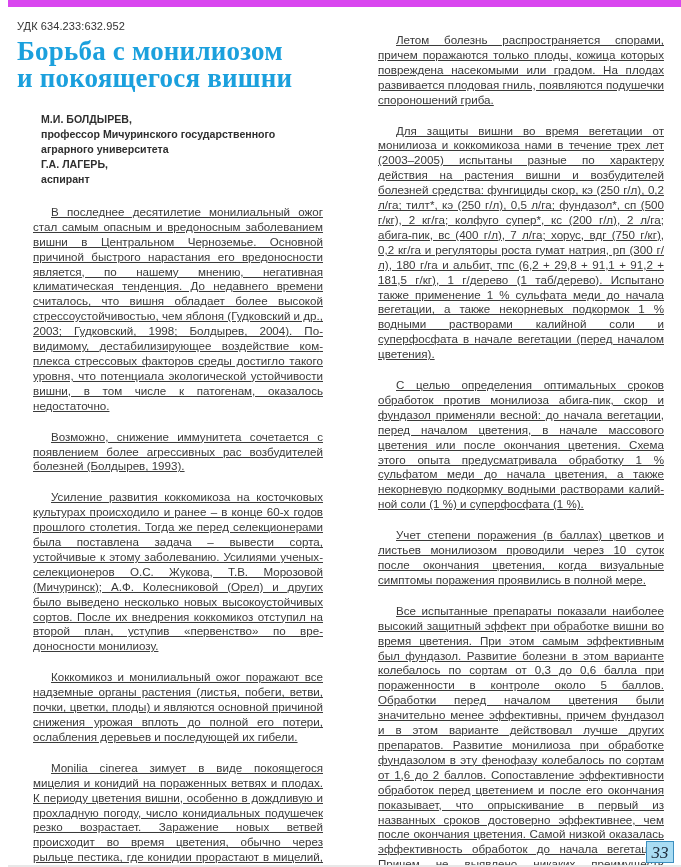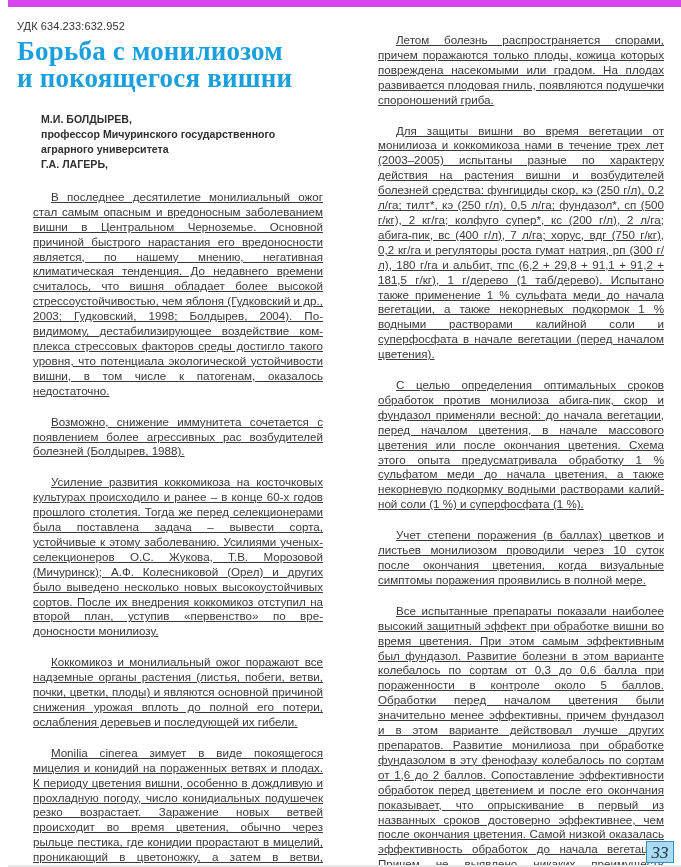--- a/index.html
+++ b/index.html
@@ -47,24 +47,25 @@
     <div class="udk">УДК 634.233:632.952</div>
     <h1 class="title">
       <div>Борьба с монилиозом</div>
       <div>и покоящегося вишни</div>
     </h1>
     <div class="authors">
       <div>М.И. БОЛДЫРЕВ,</div>
       <div>профессор Мичуринского государственного</div>
       <div>аграрного университета</div>
       <div>Г.А. ЛАГЕРЬ,</div>
+      <div>аспирант</div>
     </div>
     <div class="body-text">
       <p>В последнее десятилетие монилиальный ожог стал самым опасным и вредоносным заболеванием вишни в Центральном Черноземье. Основной причиной быстро­го нарастания его вредоносности является, по нашему мнению, негативная климатическая тенденция. До не­давнего времени считалось, что вишня обладает более высокой стрессоустойчивостью, чем яблоня (Гудковский и др., 2003; Гудковский, 1998; Болдырев, 2004). По-видимому, дестабилизирующее воздействие ком­плекса стрессовых факторов среды достигло такого уров­ня, что потенциала экологической устойчивости вишни, в том числе  к патогенам, оказалось недостаточно.</p>
-      <p>Возможно, снижение иммунитета сочетается с появ­лением более агрессивных рас возбудителей болезней (Болдырев, 1988).</p>
+      <p>Возможно, снижение иммунитета сочетается с появ­лением более агрессивных рас возбудителей болезней (Болдырев, 1993).</p>
       <p>Усиление развития коккомикоза на косточковых куль­турах происходило и ранее – в конце 60-х годов прошло­го столетия. Тогда же перед селекционерами была по­ставлена задача – вывести сорта, устойчивые к этому за­болеванию. Усилиями ученых-селекционеров О.С. Жу­кова, Т.В. Морозовой (Мичуринск); А.Ф. Колесниковой (Орел) и других было выведено несколько новых высо­коустойчивых сортов. После их внедрения коккомикоз отступил на второй план, уступив «первенство» по вре­доносности монилиозу.</p>
       <p>Коккомикоз и монилиальный ожог поражают все над­земные органы растения (листья, побеги, ветви, почки, цветки, плоды) и являются основной причиной сниже­ния урожая вплоть до полной его потери, ослабления де­ревьев и последующей их гибели.</p>
       <p>Monilia cinerea зимует в виде покоящегося мицелия и конидий на пораженных ветвях и плодах. К периоду цве­тения вишни, особенно в дождливую и прохладную по­году, число конидиальных подушечек резко возрастает. Заражение новых ветвей происходит во время цветения, обычно через рыльце пестика, где конидии прорастают в мицелий, проникающий в цветоножку, а затем в ветви, вызывая их усыхание. При массовом распространении болезни могут быть поражены все плодоносящие веточ­ки. Пораженные веточки вместе с цветками и молодыми листьями буреют, засыхают и долгое время (до весны следующего года и дольше) остаются на дереве. Если в период цветения косточковых выпадают дожди и быва­ют туманы, монилиоз может уничтожить все цветки, и урожая не будет.</p>
     </div>
   </div>
 
   <div class="col col-right">
     <p>Летом болезнь распространяется спорами, причем по­ражаются только плоды, кожица которых повреждена на­секомыми или градом. На плодах развивается плодовая гниль, появляются подушечки спороношений гриба.</p>
     <p>Для защиты вишни во время вегетации от монилиоза и коккомикоза нами в течение трех лет (2003–2005) ис­пытаны разные по характеру действия на растения виш­ни и возбудителей болезней средства: фунгициды скор, кэ (250 г/л), 0,2 л/га; тилт*, кэ (250 г/л), 0,5 л/га; фунда­зол*, сп (500 г/кг), 2 кг/га; колфуго супер*, кс (200 г/л), 2 л/га; абига-пик, вс (400 г/л), 7 л/га; хорус, вдг (750 г/кг), 0,2 кг/га и регуляторы роста гумат натрия, рп (300 г/л), 180 г/га и альбит, тпс (6,2 + 29,8 + 91,1 + 91,2 + 181,5 г/кг), 1 г/дерево (1 таб/дерево). Испытано также применение 1 % сульфата меди до начала вегетации, а также некорневых подкормок 1 % водными растворами калийной соли и суперфосфата в начале вегетации (пе­ред началом цветения).</p>
     <p>С целью определения оптимальных сроков обработок против монилиоза абига-пик, скор и фундазол приме­няли весной: до начала вегетации, перед началом цве­тения, в начале массового цветения или после оконча­ния цветения. Схема этого опыта предусматривала об­работку 1 % сульфатом меди до начала цветения, а так­же некорневую подкормку водными растворами калий­ной соли (1 %) и суперфосфата (1 %).</p>

